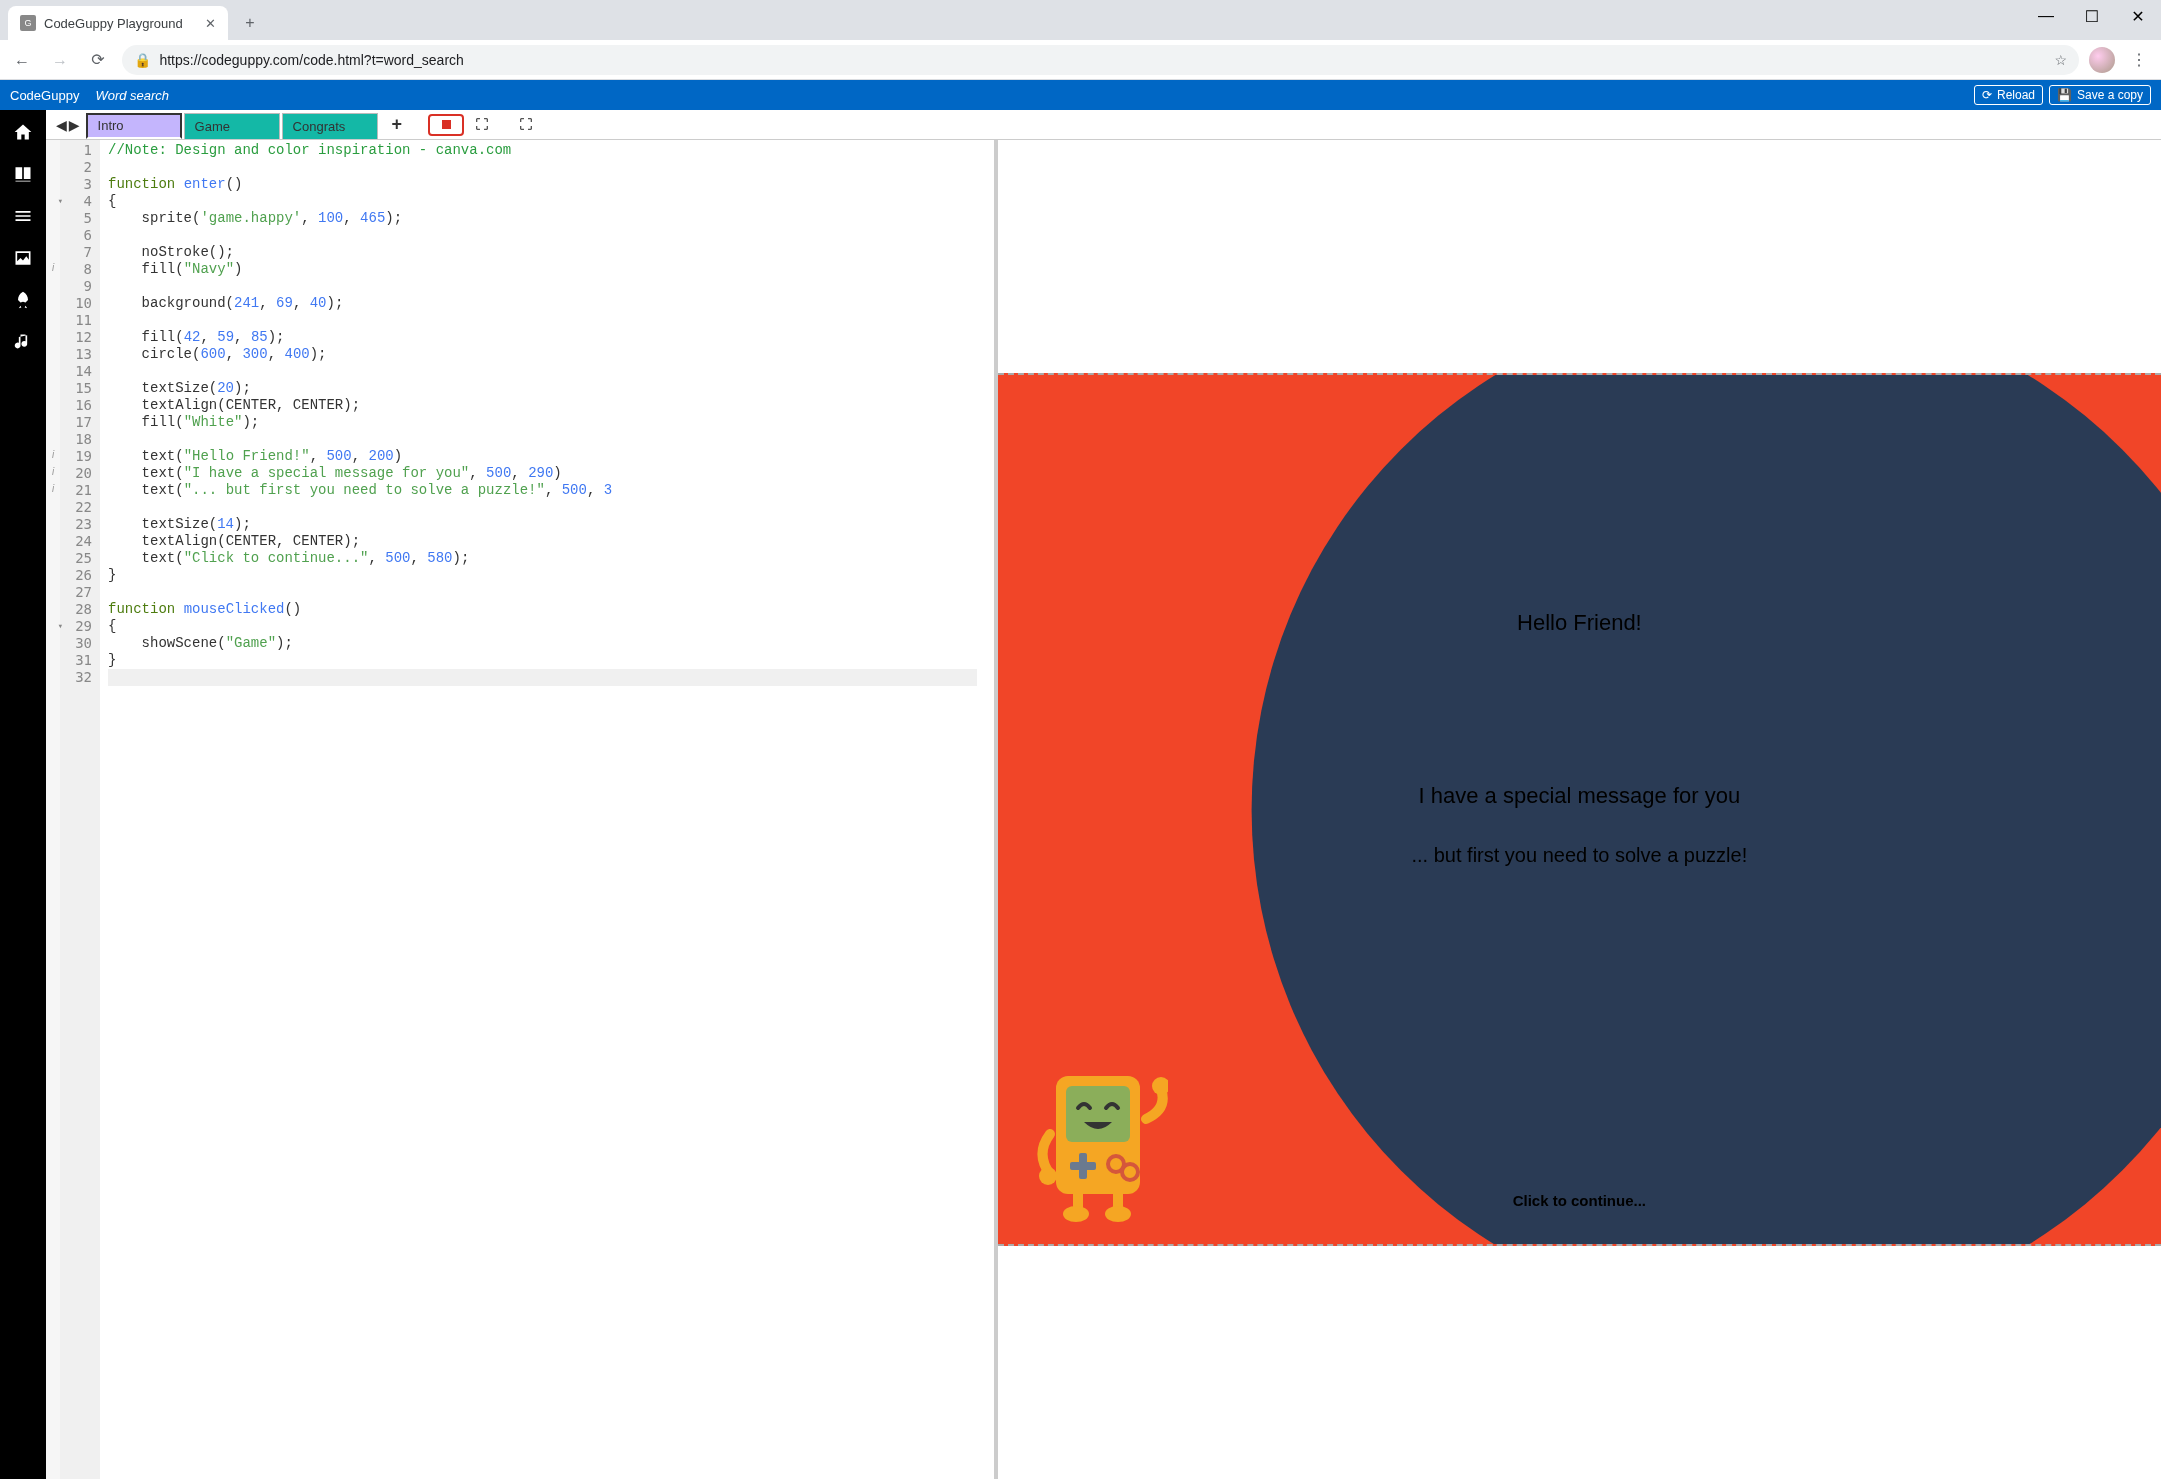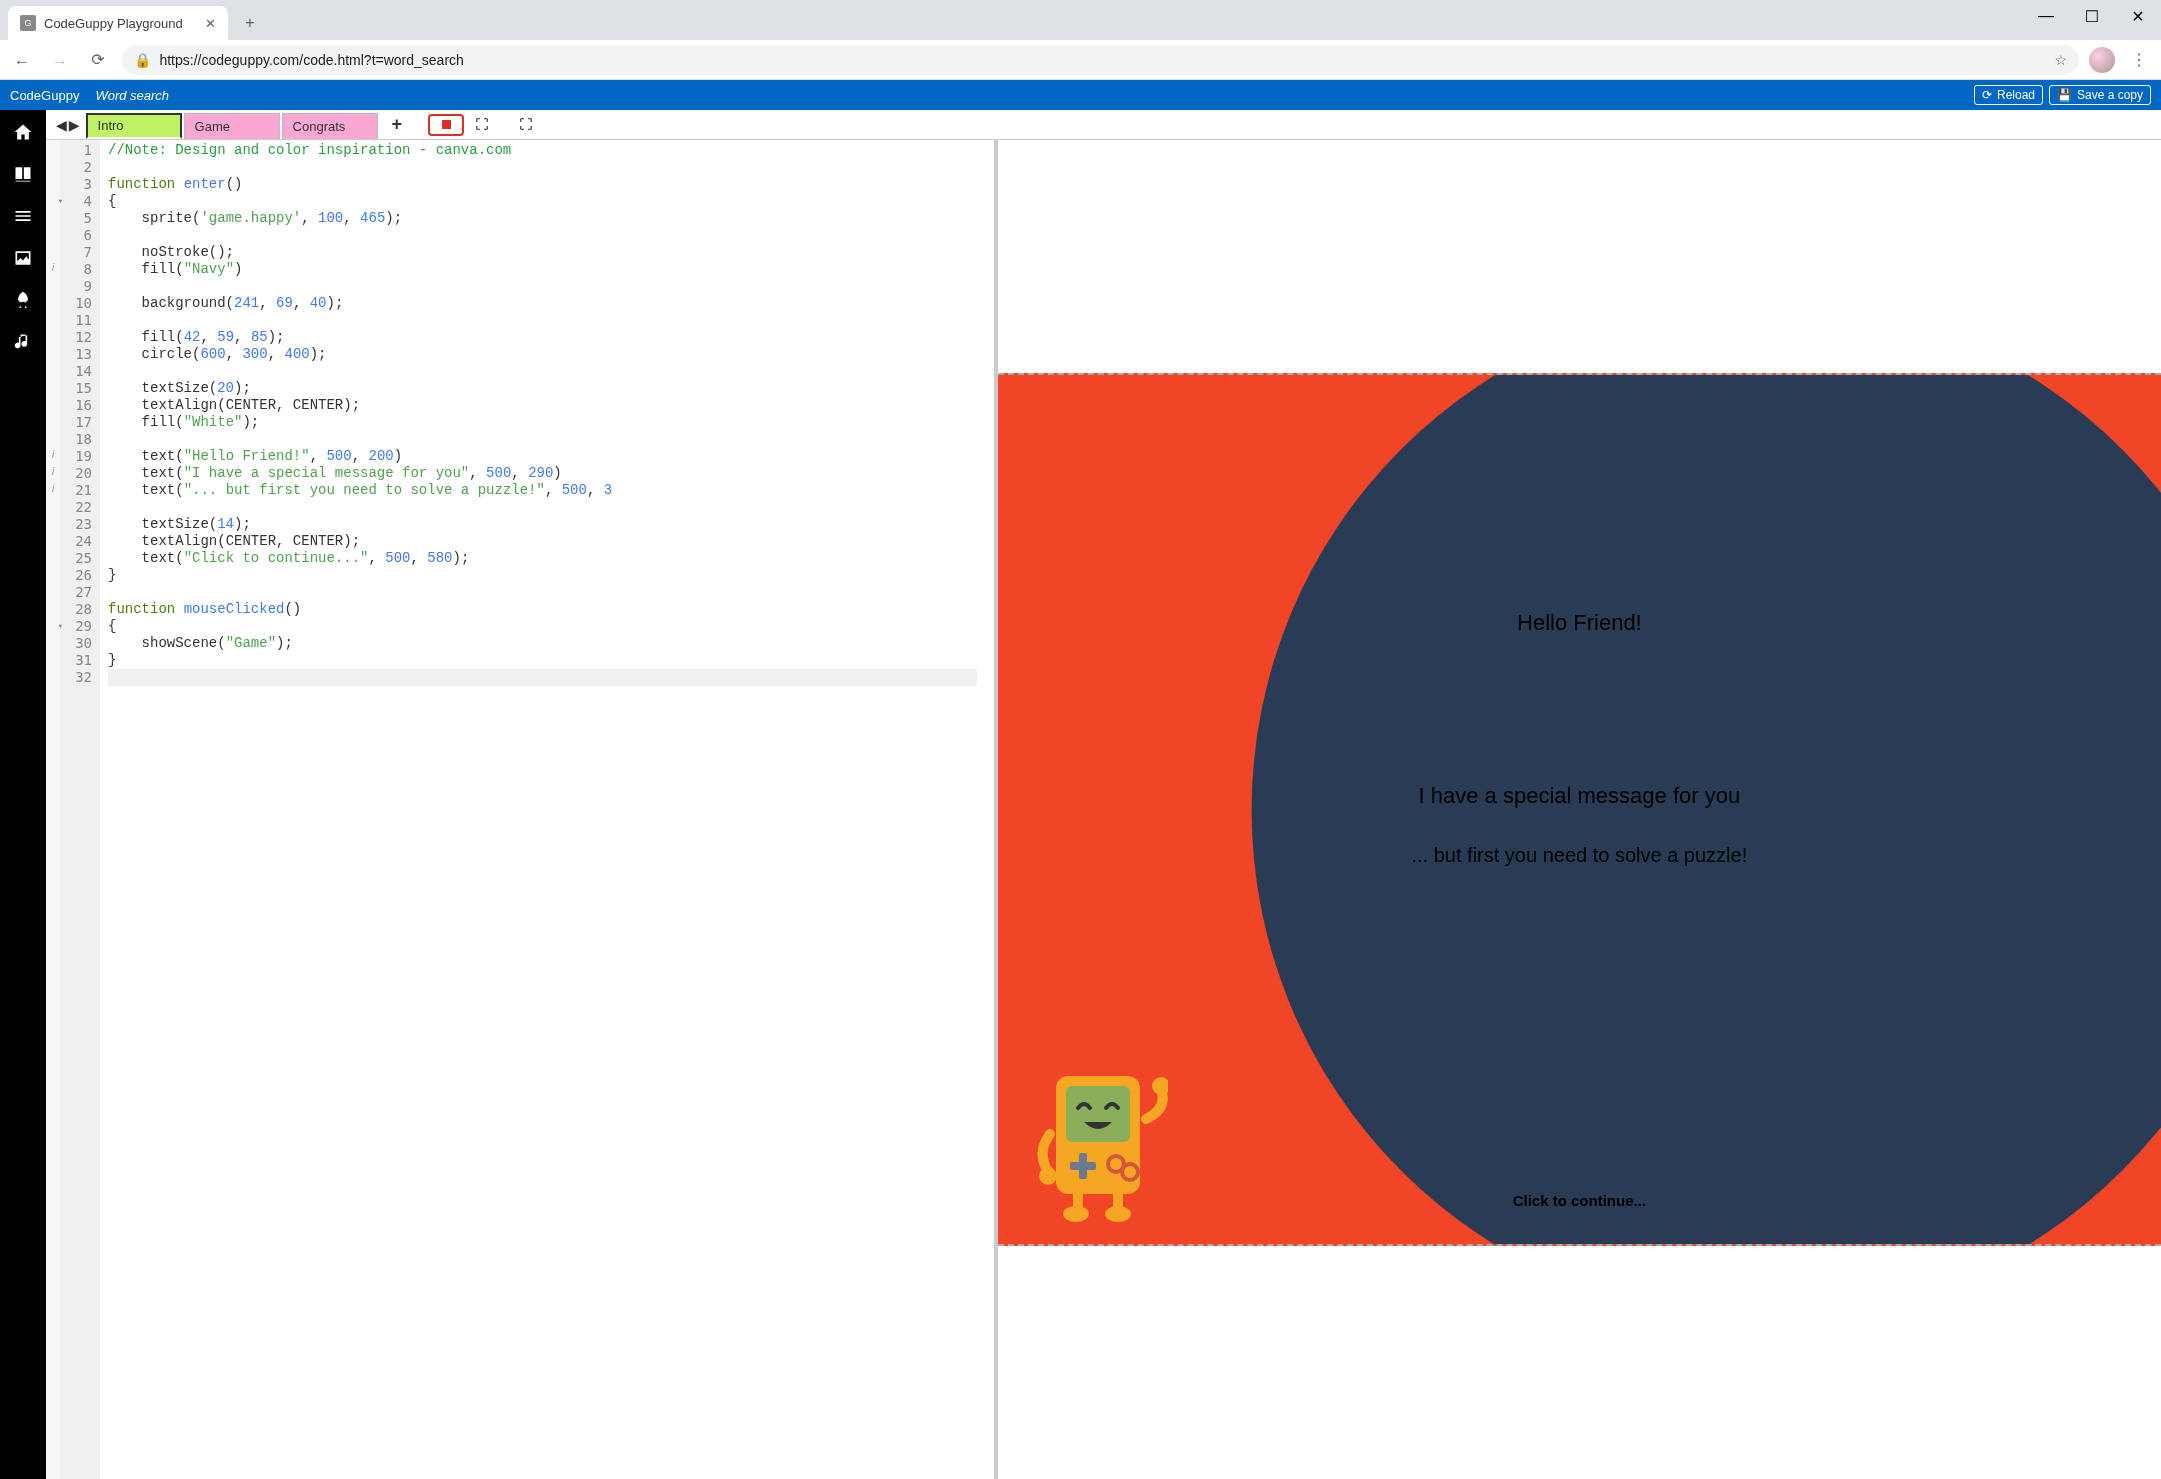--- a/index.html
+++ b/index.html
@@ -26,22 +26,22 @@
 .hbtn { border:1px solid #fff; border-radius:3px; padding:2px 7px; display:flex; align-items:center; gap:5px; font-size:12px; cursor:pointer;}
 
 
 .main { flex:1; display:flex; min-height:0;}
 .sidebar { width:46px; background:#000; display:flex; flex-direction:column; align-items:center; padding-top:10px; gap:18px;}
 .sidebar .ic { width:24px; height:24px; color:#fff; display:flex; align-items:center; justify-content:center; font-size:18px;}
 
 .work { flex:1; display:flex; flex-direction:column; min-width:0;}
 .tabbar { height:30px; display:flex; align-items:center; border-bottom:1px solid #ccc; padding:0 6px; gap:2px; background:#fff;}
 .arrows { display:flex; gap:2px; color:#333; font-size:14px; padding:0 4px;}
-.scene-tab { height:26px; min-width:96px; padding:0 10px; font-size:13px; display:flex; align-items:center; border:1px solid #bbb; background:#f9a8d4; color:#333; border-bottom:none; position:relative; top:1px;}
-.scene-tab.active { background:#bef264; border:2px solid #333; border-bottom:2px solid #fff;}
+.scene-tab { height:26px; min-width:96px; padding:0 10px; font-size:13px; display:flex; align-items:center; border:1px solid #bbb; background:#14b8a6; color:#333; border-bottom:none; position:relative; top:1px;}
+.scene-tab.active { background:#c4b5fd; border:2px solid #333; border-bottom:2px solid #fff;}
 .addscene { margin-left:6px; color:#333; font-size:18px; font-weight:bold; padding:0 6px;}
 .runctrls { margin-left:18px; display:flex; gap:10px; align-items:center;}
 .stopbtn { width:36px; height:22px; border:2px solid #d93025; border-radius:4px; display:flex; align-items:center; justify-content:center;}
 .stopbtn .sq { width:9px; height:9px; background:#d93025;}
 .fsbtn { width:18px; height:18px; color:#555; }
 
 .split { flex:1; display:flex; min-height:0;}
 .editor-pane { flex:0 0 45%; min-width:0; border-right: 4px solid #ccc; display:flex; position:relative;}
 .output-pane { flex:1; background:#fff; position:relative; overflow:hidden;}
 

